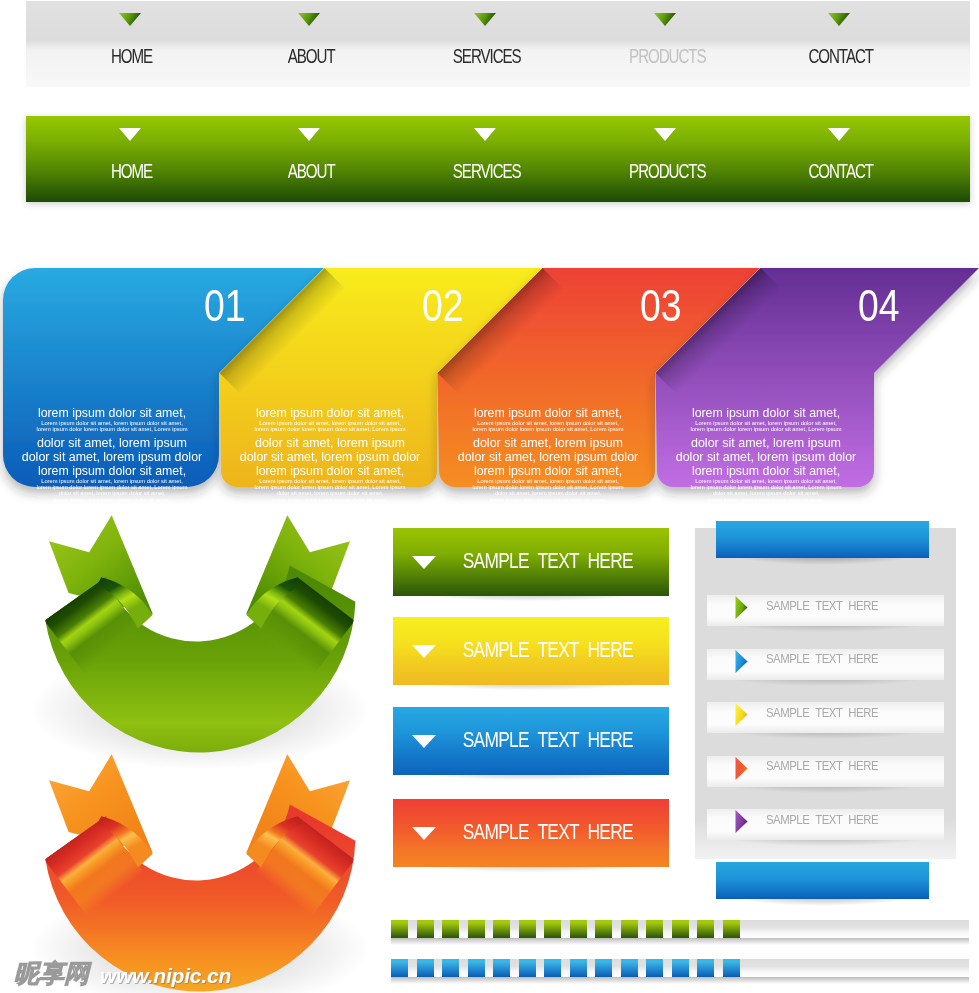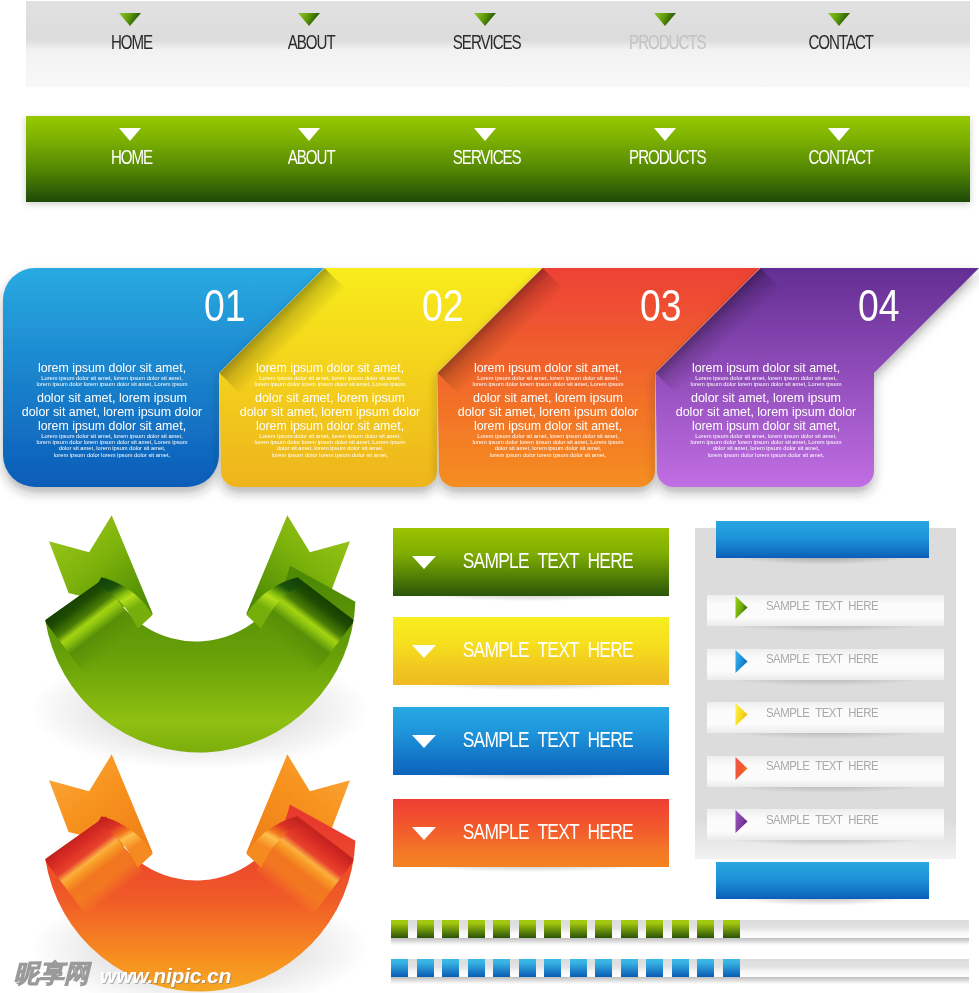--- a/index.html
+++ b/index.html
@@ -9,31 +9,31 @@
   .sq{font-family:"Liberation Sans",sans-serif;display:inline-block;transform:scaleX(.775) translateZ(0);transform-origin:50% 50%;backface-visibility:hidden;white-space:nowrap;}
 
   
   .navbar{position:absolute;}
   .nav-light{left:26px;top:1px;width:944px;height:86px;
      background:linear-gradient(to bottom,#e1e1e1 0%,#dcdcdc 45%,#f2f2f2 57%,#f8f8f8 100%);}
   .nav-green{left:26px;top:116px;width:944px;height:86px;
      background:linear-gradient(to bottom,#96c801 0%,#7cb002 28%,#548703 62%,#225106 96%,#1d4a05 100%);
      box-shadow:0 2px 7px rgba(0,0,0,.20);}
   .navitem{position:absolute;width:160px;margin-left:-80px;text-align:center;top:12px;}
-  .navlabel{font-size:19.5px;letter-spacing:-1.35px;white-space:nowrap;margin-top:5px;}
+  .navlabel{font-size:19.5px;letter-spacing:-1.35px;white-space:nowrap;margin-top:19px;}
   .nav-light .navlabel{color:#2b2b2b;}
   .nav-light .navlabel.dim{color:#c2c2c2;}
   .nav-green .navlabel{color:#fff;}
   .caret{display:block;margin:0 auto 0 auto;position:relative;left:-2px;}
 
   
   #banners{position:absolute;left:0;top:0;width:868px;height:520px;}
   .bn-num{position:absolute;font-size:45px;color:#fff;letter-spacing:0px;line-height:1;transform:scaleX(.83) translateZ(0);transform-origin:0 0;backface-visibility:hidden;}
   .bn-text{position:absolute;color:#fff;text-align:center;white-space:nowrap;}
-  .bn-text>div{position:absolute;left:0;right:0;}
+  .bn-text>div{position:absolute;left:0;right:0;margin-top:45px;}
   .bn-l1{font-size:12.35px;top:0px;}
   .bn-l2{font-size:5.75px;top:13.6px;}
   .bn-l2b{font-size:5.75px;top:20.0px;}
   .bn-l3{font-size:12.5px;top:29.8px;}
   .bn-l3b{font-size:12.45px;top:43.9px;text-align:center;}
   .bn-l4{font-size:12.35px;top:58.0px;}
   .bn-l5{font-size:5.75px;top:71.6px;}
   .bn-l5b{font-size:5.75px;top:78.0px;}
   .bn-l5c{font-size:5.75px;top:84.3px;}
   .bn-l5d{font-size:5.75px;top:90.6px;}

